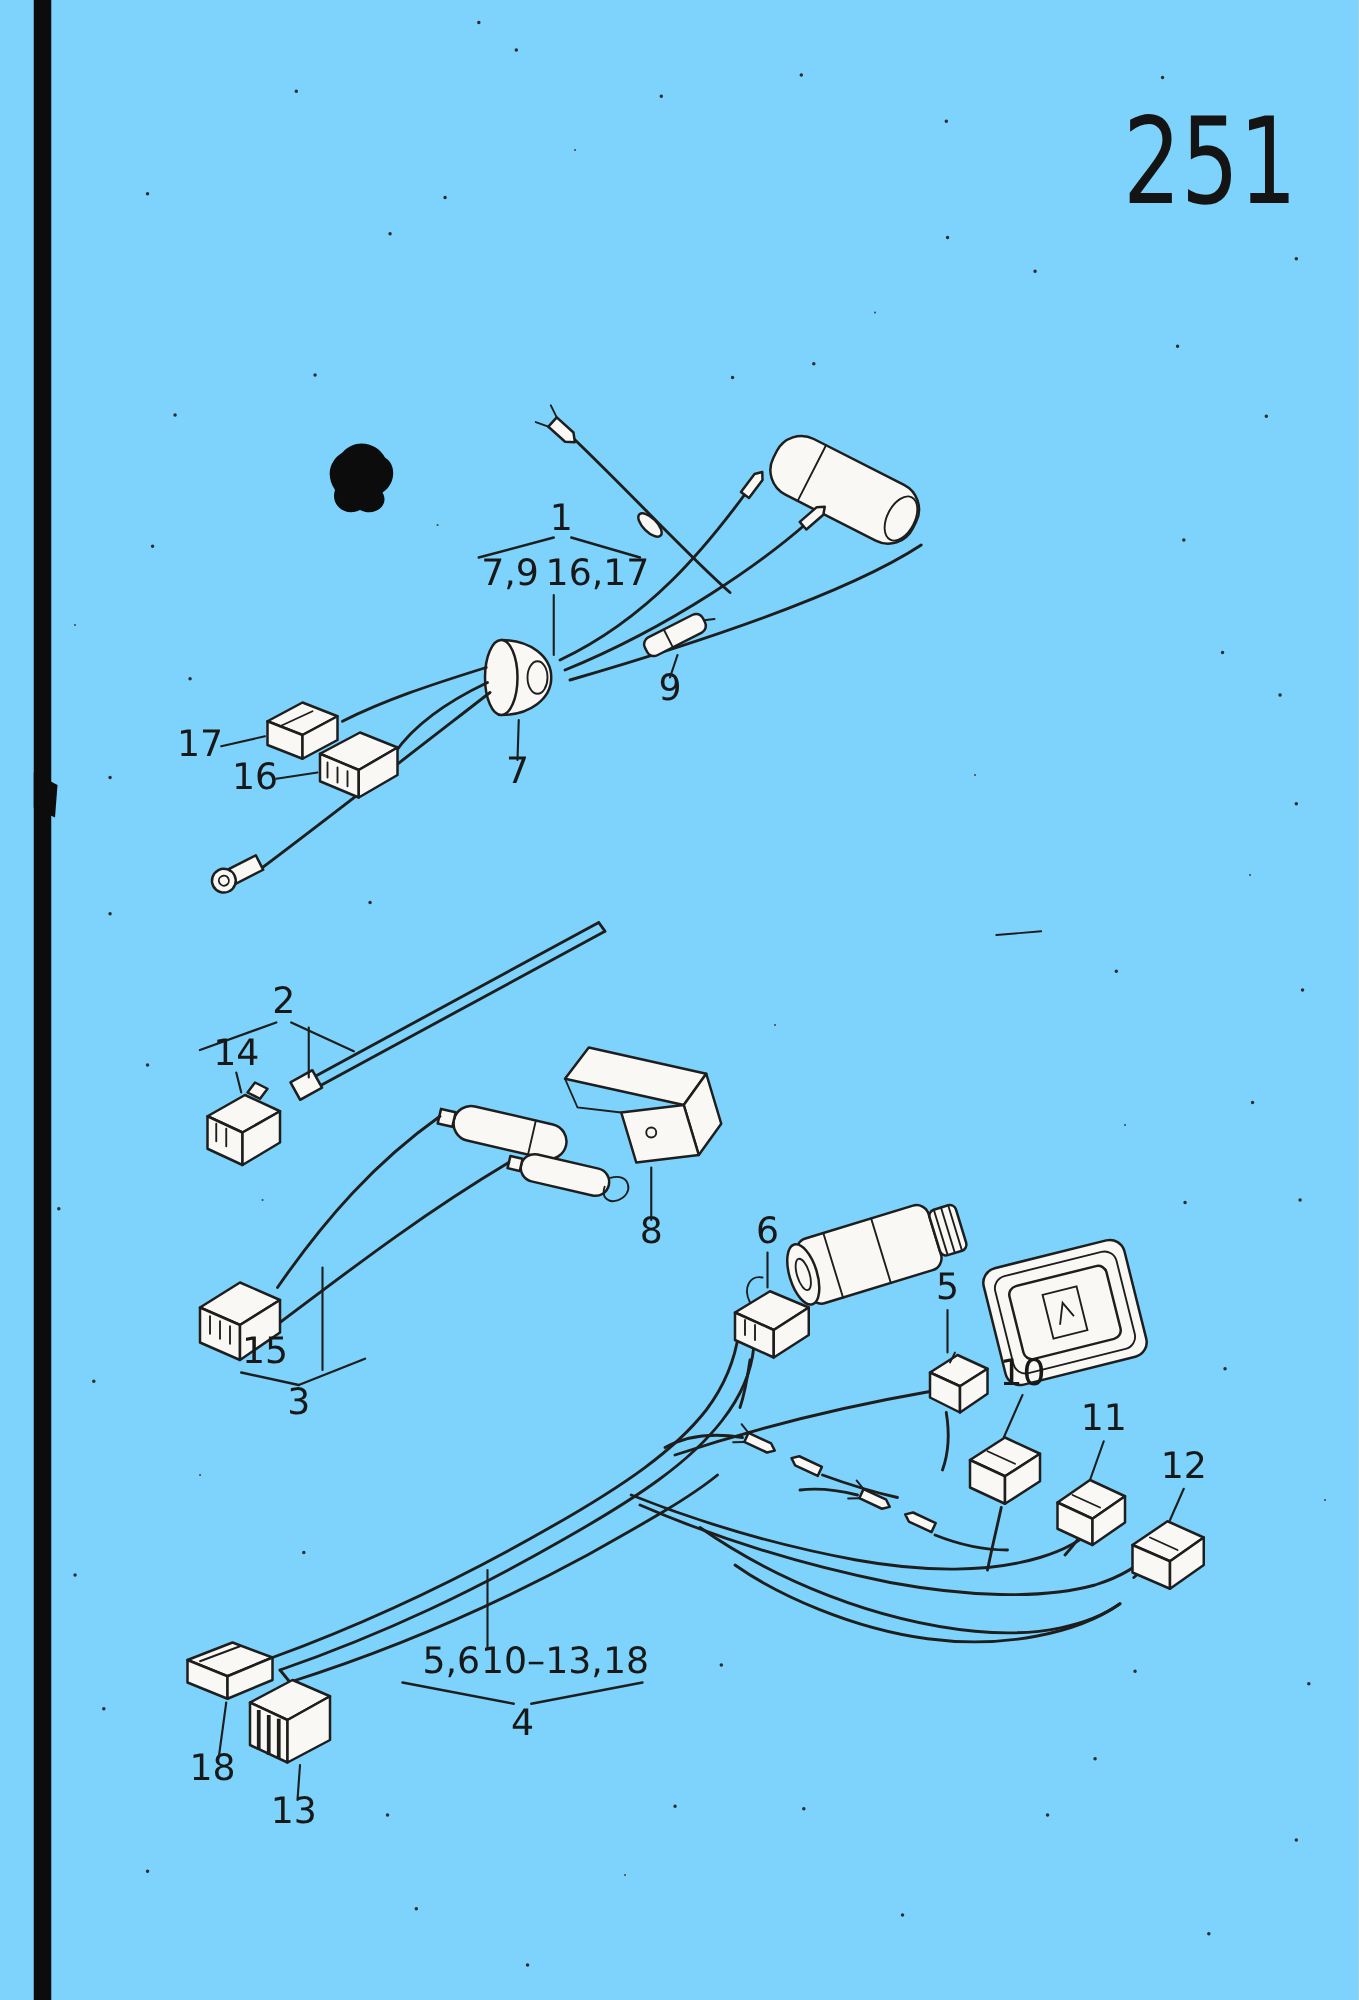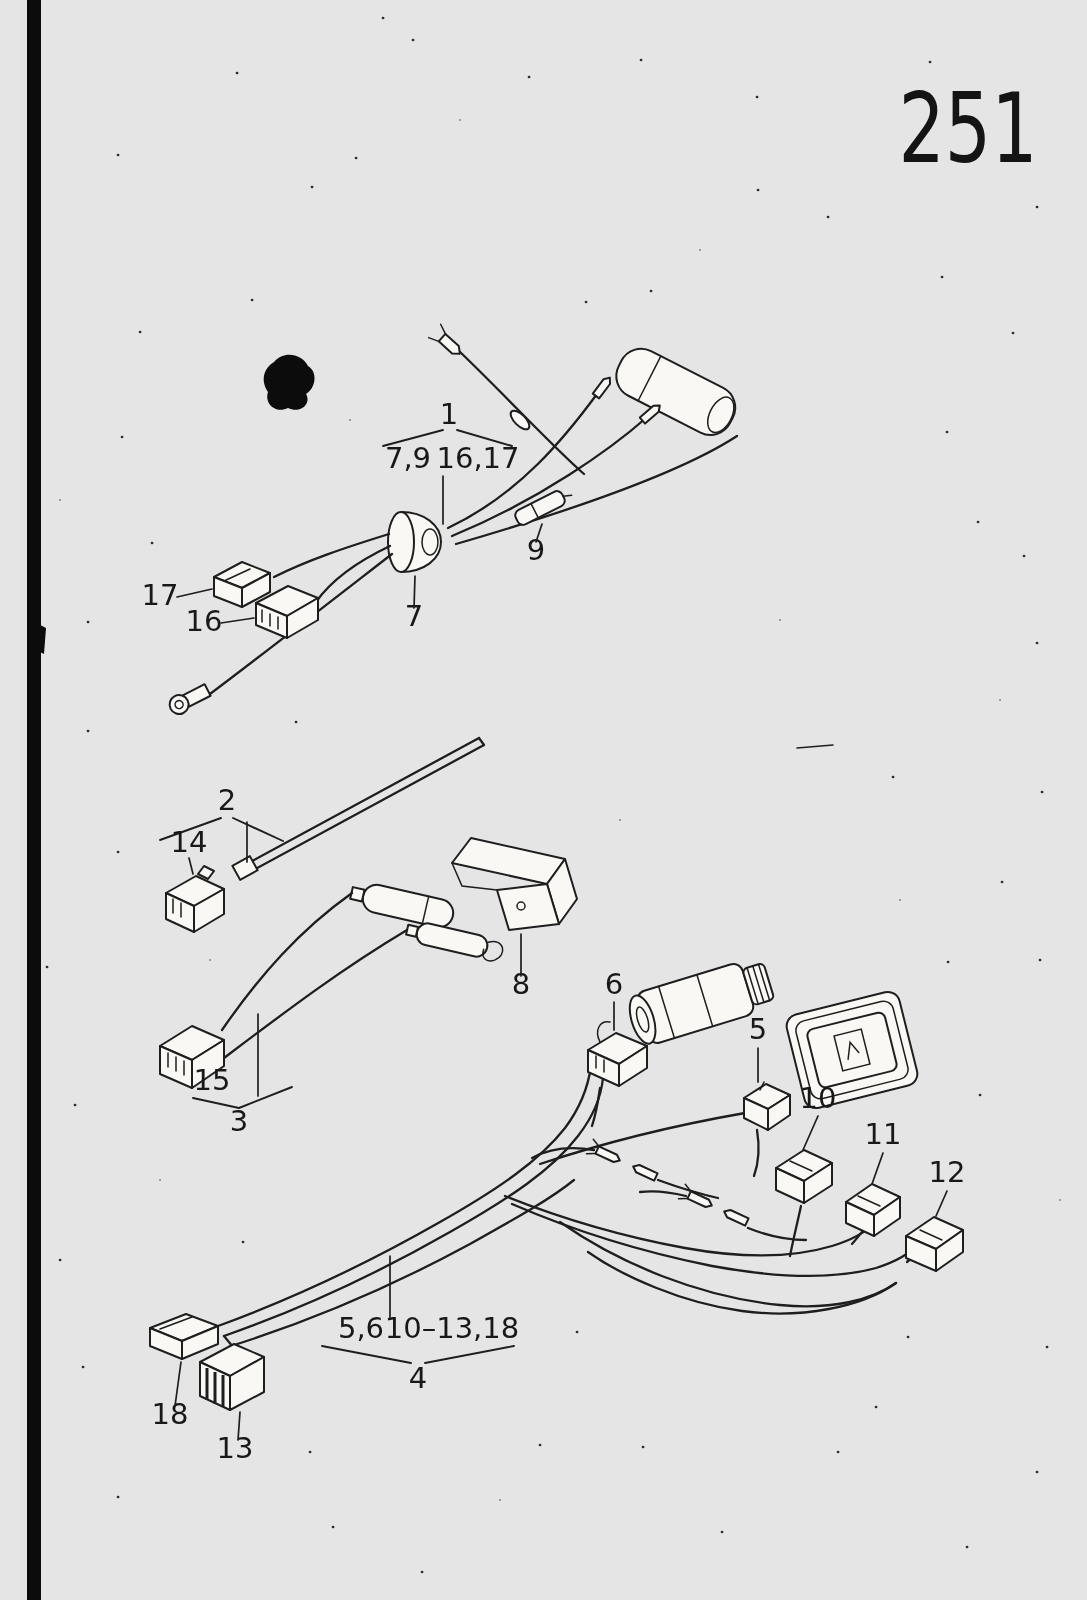--- a/index.html
+++ b/index.html
@@ -1,16 +1,16 @@
 <!DOCTYPE html>
 <html><head>
 <meta charset="utf-8">
 <style>
   html,body{margin:0;padding:0;background:#cfcdc8;}
-  .page{width:1087px;height:1600px;background:#e5e5e5;position:relative;overflow:hidden;
+  .page{width:1087px;height:1600px;background:#7dd3fc;position:relative;overflow:hidden;
         font-family:"DejaVu Sans",sans-serif;}
   svg{display:block;}
   .callout{font-family:"DejaVu Sans",sans-serif;font-size:29px;fill:#181818;}
   .page-num{font-family:"DejaVu Sans",sans-serif;font-size:96px;fill:#141414;}
   .wire{stroke:#1e1e1e;stroke-width:2.3;fill:none;stroke-linecap:round;}
   .part{stroke:#1e1e1e;stroke-width:2;fill:#f9f8f4;stroke-linejoin:round;}
   .partd{stroke:#1e1e1e;stroke-width:1.5;fill:none;stroke-linecap:round;}
   .leader{stroke:#1e1e1e;stroke-width:1.7;fill:none;stroke-linecap:round;}
   .bracket{stroke:#1e1e1e;stroke-width:1.9;fill:none;stroke-linecap:round;}
   .ink{fill:#0c0c0c;stroke:none;}

